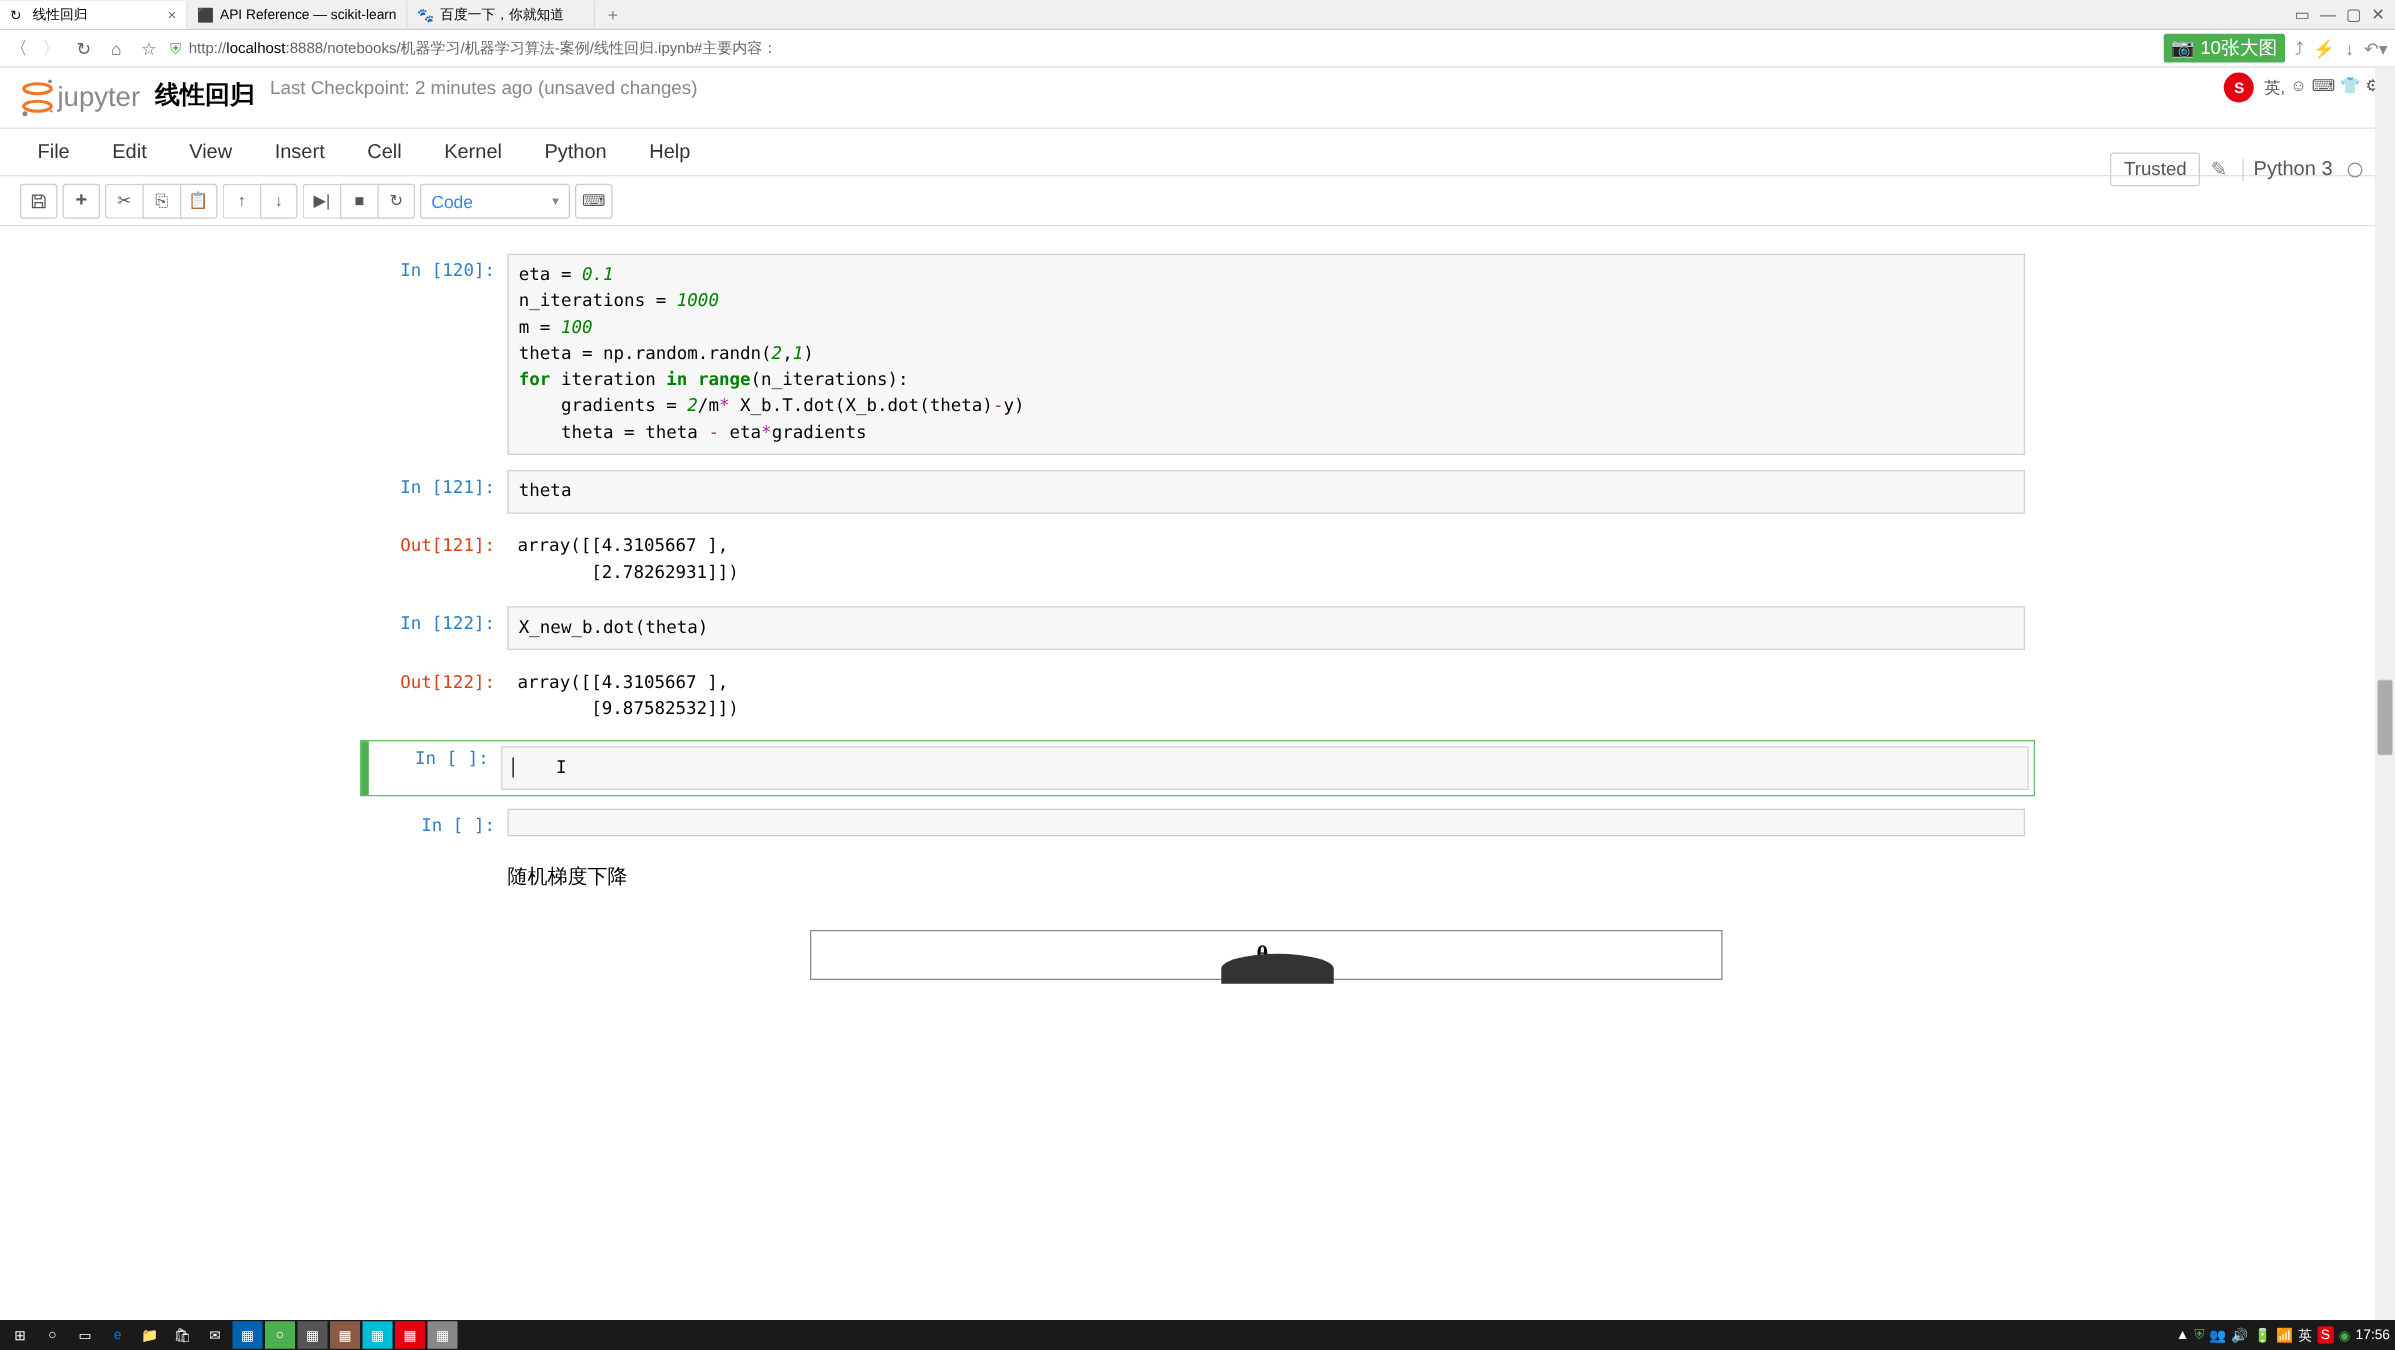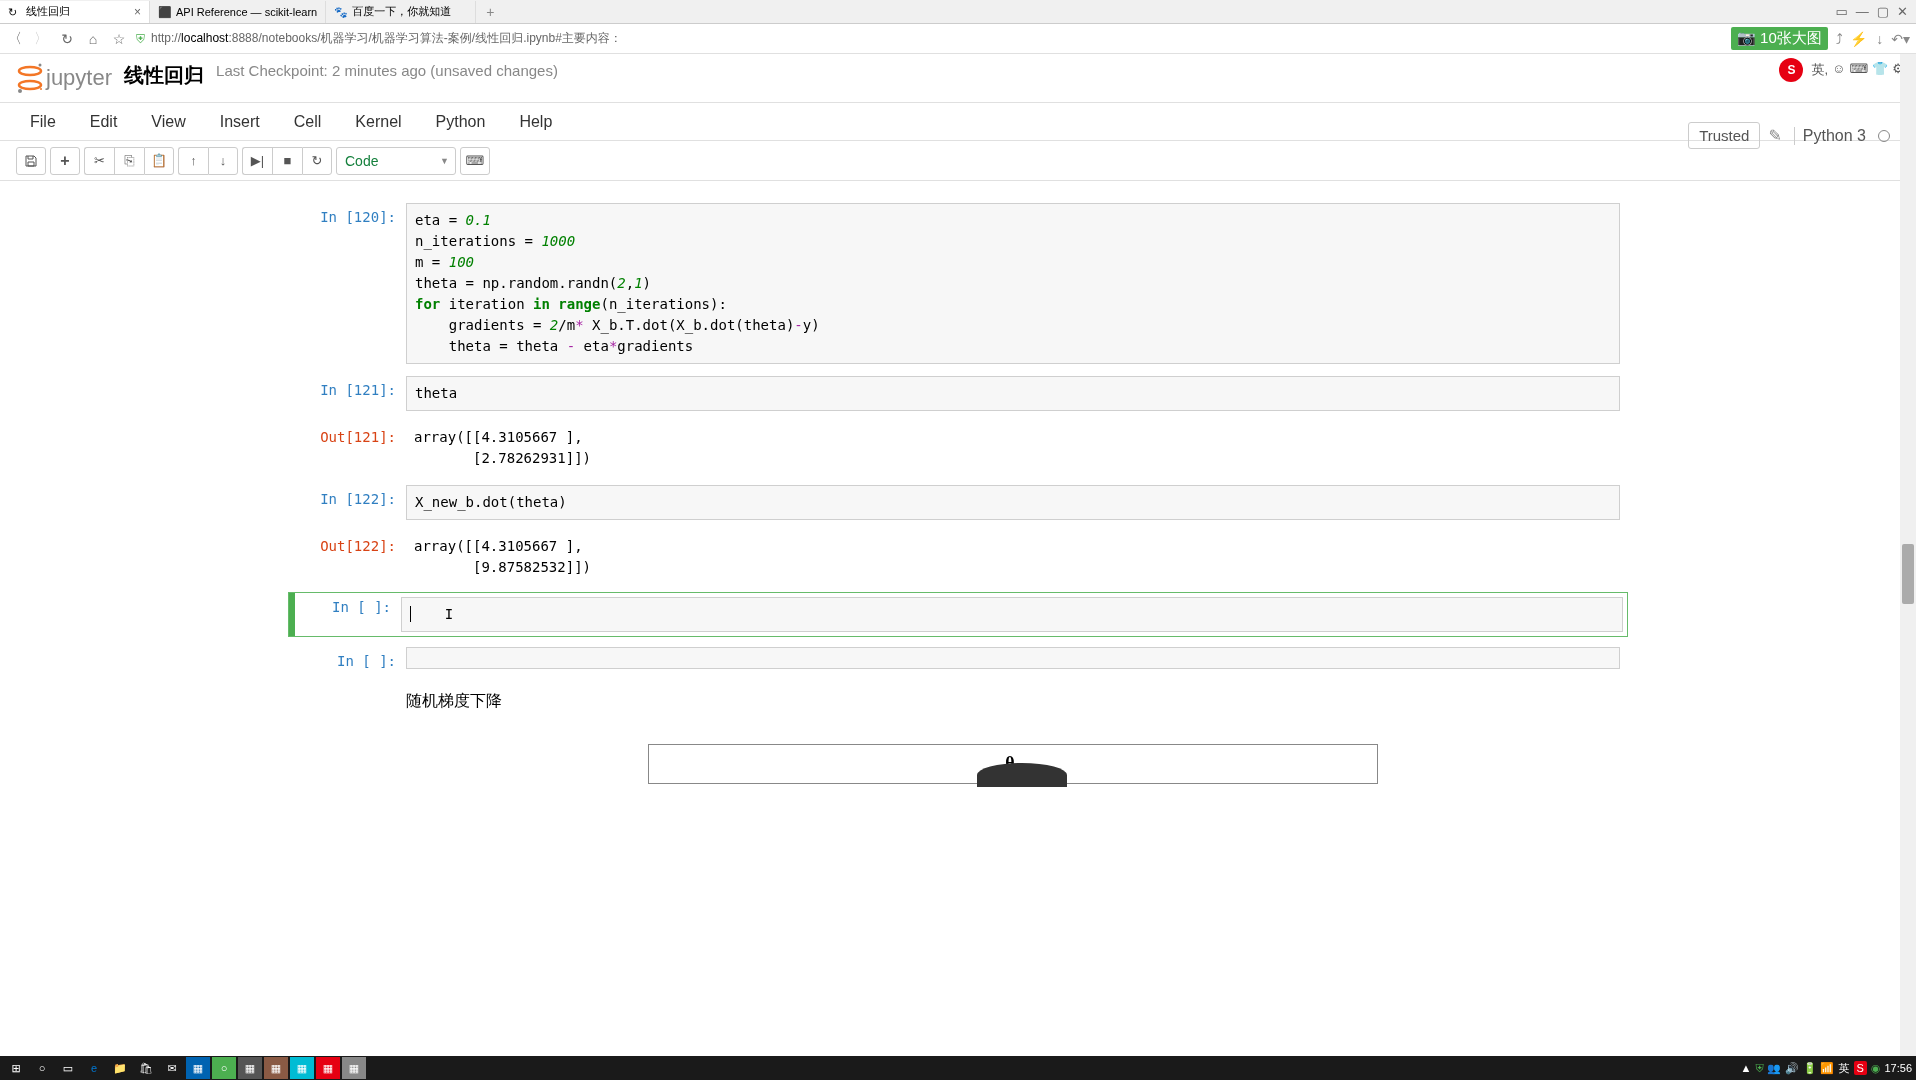--- a/index.html
+++ b/index.html
@@ -38,21 +38,21 @@
 .kernel-name { font-size: 16px; color: #555; border-left: 1px solid #ccc; padding-left: 8px; margin-left: 4px; }
 .kernel-status { width: 12px; height: 12px; border: 1px solid #888; border-radius: 50%; display: inline-block; margin-left: 4px; }
 
 
 .toolbar { display: flex; align-items: center; padding: 4px 16px; height: 40px; border-bottom: 1px solid #e0e0e0; gap: 4px; }
 .tb-btn { width: 30px; height: 28px; border: 1px solid #ccc; background: #fff; border-radius: 3px; display: flex; align-items: center; justify-content: center; cursor: pointer; color: #555; font-size: 13px; }
 .tb-group { display: flex; gap: 0; }
 .tb-group .tb-btn { border-radius: 0; border-right: none; }
 .tb-group .tb-btn:first-child { border-radius: 3px 0 0 3px; }
 .tb-group .tb-btn:last-child { border-radius: 0 3px 3px 0; border-right: 1px solid #ccc; }
-.cell-type { height: 28px; border: 1px solid #ccc; border-radius: 3px; padding: 0 16px 0 8px; font-size: 14px; color: #15803d; background: #fff; position: relative; min-width: 120px; display: flex; align-items: center; }
+.cell-type { height: 28px; border: 1px solid #ccc; border-radius: 3px; padding: 0 16px 0 8px; font-size: 14px; color: #3b82f6; background: #fff; position: relative; min-width: 120px; display: flex; align-items: center; }
 .cell-type::after { content: "▼"; position: absolute; right: 6px; font-size: 9px; color: #888; }
 
 
 .notebook-container { height: calc(100vh - 180px); overflow-y: auto; position: relative; }
 .notebook { max-width: 1340px; margin: 0 auto; padding: 20px 0; }
 .cell { display: flex; margin-bottom: 8px; padding: 2px 8px; }
 .cell.selected { border: 1px solid #4CAF50; }
 .cell.selected.edit-mode { border: 1px solid #66BB6A; }
 .cell .edit-bar { width: 6px; background: #4CAF50; margin-right: 2px; }
 .prompt { width: 110px; text-align: right; padding: 6px 10px 0 0; font-family: monospace; font-size: 14px; color: #307FC1; flex-shrink: 0; }

